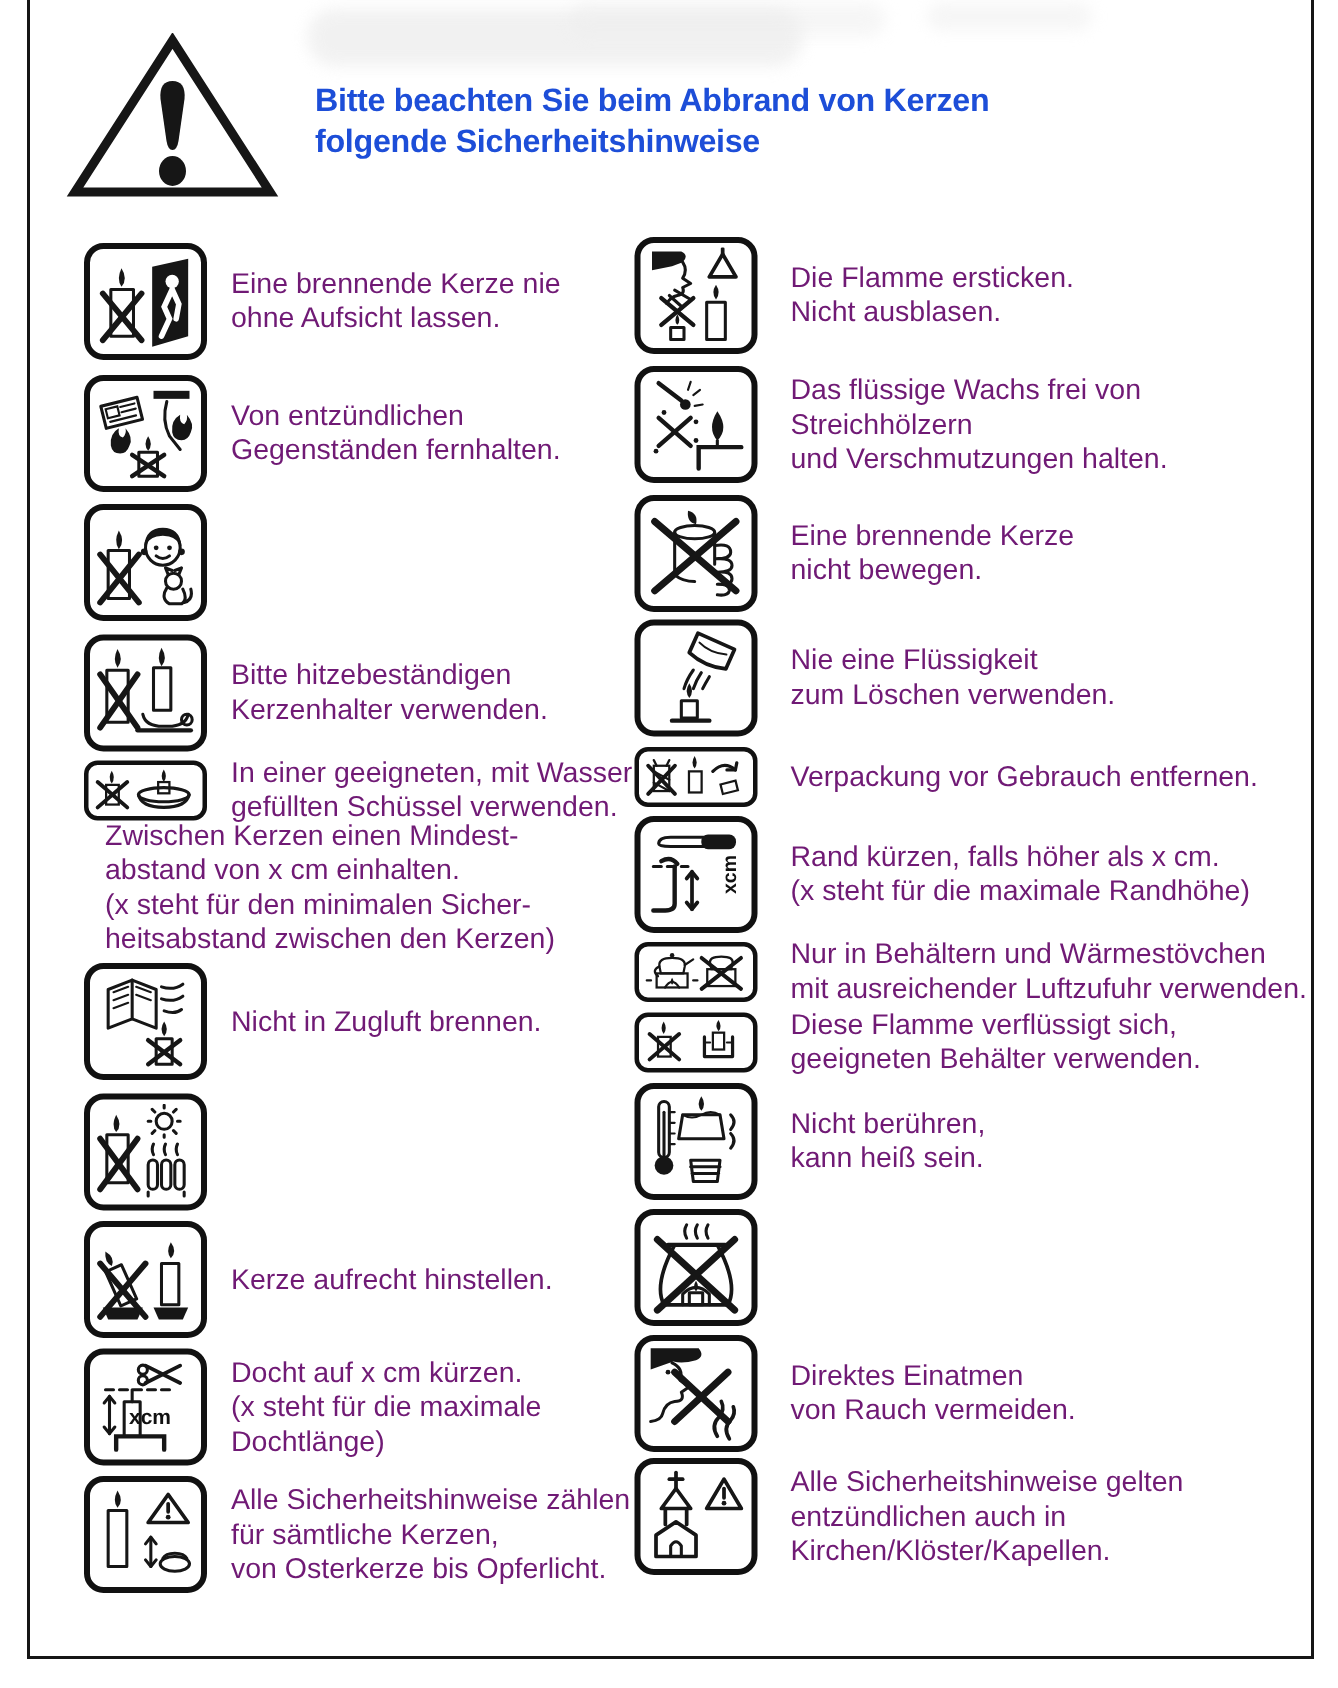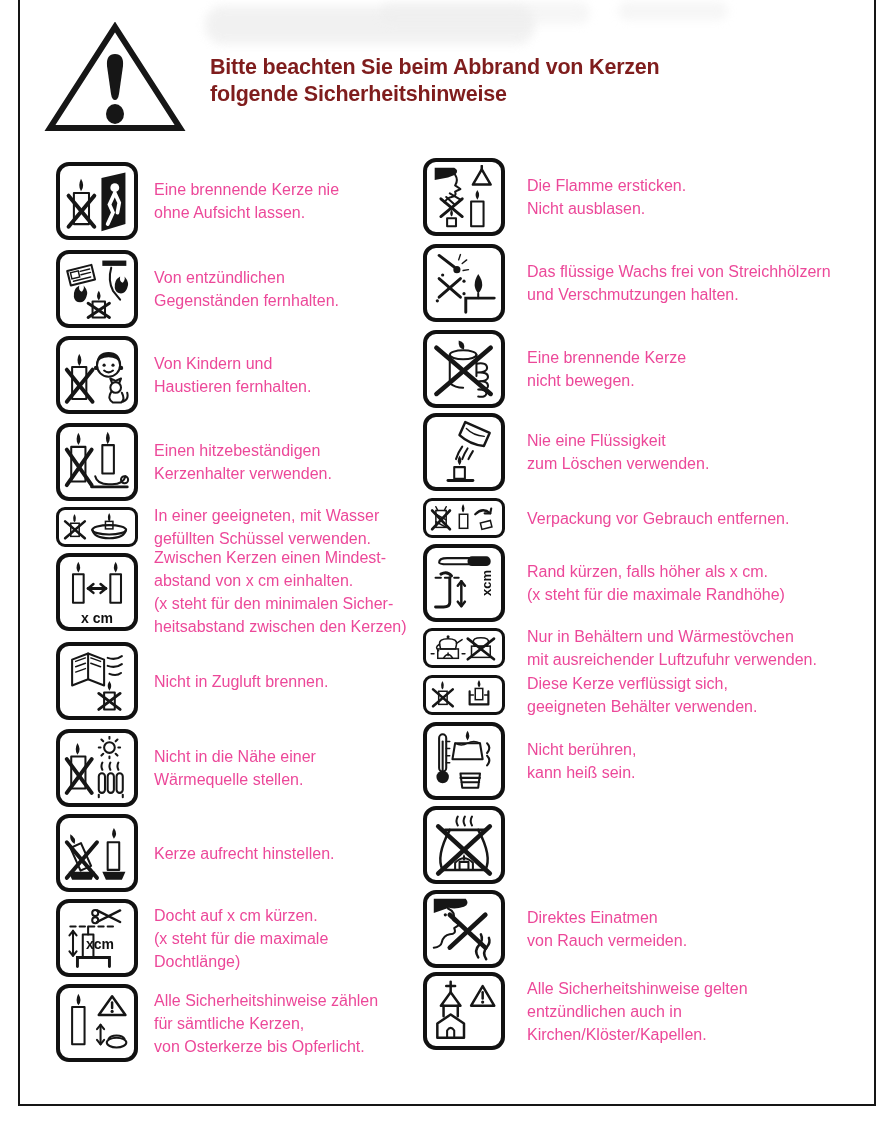--- a/index.html
+++ b/index.html
@@ -9,37 +9,37 @@
   .frame{position:absolute;left:18px;right:16px;top:-4px;bottom:19px;
          border:2px solid #151515;border-top:none;pointer-events:none;}
   
   .smudge{position:absolute;background:#ededed;border-radius:18px;filter:blur(5px);opacity:.75;}
   .sm1{left:205px;top:6px;width:330px;height:38px;}
   .sm2{left:380px;top:2px;width:210px;height:22px;opacity:.5;}
   .sm3{left:618px;top:2px;width:110px;height:18px;opacity:.5;}
 
   .warn-tri{position:absolute;left:44px;top:22px;}
   .title{position:absolute;left:210px;top:54px;font-size:21.5px;font-weight:bold;
-         line-height:27px;white-space:pre-line;letter-spacing:-0.2px;color:#7f1d1d;}
+         line-height:27px;white-space:pre-line;letter-spacing:-0.2px;color:#1d4ed8;}
 
   .col{position:absolute;}
   .col-left{left:56px;top:162px;width:406px;}
   .col-right{left:423px;top:158px;width:455px;}
   .row{display:flex;align-items:center;}
   .iconcell{flex:0 0 84px;display:flex;align-items:center;}
   .col-right .iconcell{flex-basis:82px;}
   .pictobox{position:relative;width:82px;height:78px;border:4px solid #111;border-radius:13px;
             box-sizing:border-box;background:#fff;display:flex;align-items:center;justify-content:center;}
   .pictobox.wide{height:40px;border-width:3px;border-radius:9px;}
   .pictobox.plain{border:none;border-radius:0;height:36px;}
   .pictolabel{position:absolute;left:0;right:0;bottom:1px;text-align:center;
               font-weight:bold;font-size:14px;color:#111;letter-spacing:0;}
   .pictolabel-rot{position:absolute;right:2px;top:50%;transform:translateY(-50%) rotate(-90deg);
               font-weight:bold;font-size:13px;color:#111;}
-  .item-text{white-space:pre-line;font-size:16px;line-height:23px;margin-left:14px;color:#ec4899;}
+  .item-text{white-space:pre-line;font-size:19px;line-height:23px;margin-left:14px;color:#701a75;}
   .col-right .item-text{margin-left:22px;}
 
   
   svg .s1{stroke:#161616;stroke-width:1.6;fill:none;stroke-linecap:round;}
   svg .s2{stroke:#161616;stroke-width:2.3;fill:none;stroke-linecap:round;stroke-linejoin:round;}
   svg .s25{stroke:#161616;stroke-width:2.8;fill:none;stroke-linecap:round;stroke-linejoin:round;}
   svg .s3{stroke:#161616;stroke-width:3.3;fill:none;stroke-linecap:round;}
   svg .s4{stroke:#161616;stroke-width:4.4;fill:none;stroke-linecap:round;}
   svg .s5{stroke:#161616;stroke-width:5.2;fill:none;stroke-linecap:round;}
   svg .fb{fill:#161616;stroke:none;}
@@ -122,41 +122,39 @@
               <circle class="fb" cx="63" cy="28" r="2.5"></circle>
           <circle class="fb" cx="44" cy="25" r="1.8"></circle>
               <circle class="fb" cx="54" cy="25" r="1.8"></circle>
           <path class="s2" d="M44 31 q5 4 10 0"></path>
           <circle class="s2" cx="57" cy="50" r="6"></circle>
           <path class="s2" d="M53 45 l-2 -5 l5 2 M61 45 l2 -5 l-5 2"></path>
           <path class="s2" d="M52 55 q-5 8 2 12 h9 q5 -3 1 -11 M65 66 q7 -2 5 -10"></path>
         </svg>
       </div>
         </div>
-      <div class="item-text">Von Kindern und
-Haustieren fernhalten.</div>
     </div>
 
     <div class="row" style="height:78px;margin-bottom:6px">
       <div class="iconcell">
           <div class="pictobox">
         <svg width="66" height="64" viewBox="0 0 72 72">
           <path class="fb" d="M15 3 q5 8 0 14 q-4 -6 0 -14z"></path>
           <rect class="s2" x="7" y="19" width="16" height="39"></rect>
           <line class="s4" x1="2" y1="22" x2="30" y2="62"></line>
               <line class="s4" x1="30" y1="22" x2="2" y2="62"></line>
           <path class="fb" d="M48 2 q5 8 0 14 q-4 -6 0 -14z"></path>
           <rect class="s2" x="42" y="17" width="13" height="32"></rect>
           <path class="s2" d="M34 52 q2 9 15 9 h4 q13 0 15 -9"></path>
           <line class="s3" x1="30" y1="64" x2="70" y2="64"></line>
           <circle class="s2" cx="67" cy="56" r="4"></circle>
         </svg>
       </div>
         </div>
-      <div class="item-text">Einen hitzebeständigen
+      <div class="item-text">Bitte hitzebeständigen
 Kerzenhalter verwenden.</div>
     </div>
 
     <div class="row" style="height:40px;margin-bottom:6px">
       <div class="iconcell">
           <div class="pictobox wide">
         <svg width="72" height="30" viewBox="0 0 72 32">
           <path class="fb" d="M12 2 q3 5 0 9 q-3 -4 0 -9z"></path>
           <rect class="s1" x="8" y="12" width="9" height="14"></rect>
           <line class="s25" x1="2" y1="10" x2="23" y2="28"></line>
@@ -166,33 +164,20 @@
           <ellipse class="s2" cx="49" cy="19" rx="18" ry="5"></ellipse>
           <path class="s2" d="M31 19 q2 9 18 9 q16 0 18 -9"></path>
         </svg>
       </div>
         </div>
       <div class="item-text">In einer geeigneten, mit Wasser
 gefüllten Schüssel verwenden.</div>
     </div>
 
     <div class="row" style="height:78px;margin-bottom:11px">
-      <div class="iconcell">
-          <div class="pictobox">
-        <svg width="66" height="64" viewBox="0 0 72 72">
-          <path class="fb" d="M15 2 q4 7 0 12 q-4 -5 0 -12z"></path>
-          <rect class="s2" x="9" y="16" width="12" height="32"></rect>
-          <path class="fb" d="M57 2 q4 7 0 12 q-4 -5 0 -12z"></path>
-          <rect class="s2" x="51" y="16" width="12" height="32"></rect>
-          <line class="s3" x1="26" y1="32" x2="46" y2="32"></line>
-          <path class="s25" d="M26 32 l6 -5 M26 32 l6 5 M46 32 l-6 -5 M46 32 l-6 5"></path>
-        </svg>
-        <span class="pictolabel">x cm</span>
-      </div>
-        </div>
       <div class="item-text">Zwischen Kerzen einen Mindest-
 abstand von x cm einhalten.
 (x steht für den minimalen Sicher-
 heitsabstand zwischen den Kerzen)</div>
     </div>
 
     <div class="row" style="height:78px;margin-bottom:9px">
       <div class="iconcell">
           <div class="pictobox">
         <svg width="66" height="64" viewBox="0 0 72 72">
@@ -226,22 +211,20 @@
           <path class="s2" d="M50 3 v-2 M50 23 v2 M40 13 h-2 M60 13 h2 M43 6 l-2 -2 M57 6 l2 -2 M43 20 l-2 2 M57 20 l2 2"></path>
           <path class="s2" d="M42 38 q-2 -4 0 -8 M51 38 q-2 -4 0 -8 M60 38 q-2 -4 0 -8"></path>
           <rect class="s2" x="38" y="42" width="7" height="22" rx="3.5"></rect>
           <rect class="s2" x="48" y="42" width="7" height="22" rx="3.5"></rect>
           <rect class="s2" x="58" y="42" width="7" height="22" rx="3.5"></rect>
           <line class="s2" x1="38" y1="66" x2="38" y2="69"></line>
               <line class="s2" x1="65" y1="66" x2="65" y2="69"></line>
         </svg>
       </div>
         </div>
-      <div class="item-text">Nicht in die Nähe einer
-Wärmequelle stellen.</div>
     </div>
 
     <div class="row" style="height:78px;margin-bottom:7px">
       <div class="iconcell">
           <div class="pictobox">
         <svg width="66" height="64" viewBox="0 0 72 72">
           <g transform="rotate(-24 19 42)">
             <path class="fb" d="M18 12 q5 7 0 12 q-4 -5 0 -12z"></path>
             <rect class="s2" x="12" y="26" width="13" height="28"></rect>
           </g>
@@ -456,21 +439,21 @@
           <line class="s25" x1="3" y1="10" x2="24" y2="28"></line>
               <line class="s25" x1="24" y1="10" x2="3" y2="28"></line>
           <path class="fb" d="M52 0 q3 5 0 8 q-3 -4 0 -8z"></path>
           <rect class="s1" x="48" y="9" width="8" height="12"></rect>
           <path class="s2" d="M42 12 v14 h20 v-14"></path>
           <line class="s1" x1="42" y1="16" x2="46" y2="16"></line>
               <line class="s1" x1="58" y1="16" x2="62" y2="16"></line>
         </svg>
       </div>
         </div>
-      <div class="item-text">Diese Kerze verflüssigt sich,
+      <div class="item-text">Diese Flamme verflüssigt sich,
 geeigneten Behälter verwenden.</div>
     </div>
 
     <div class="row" style="height:78px;margin-bottom:6px">
       <div class="iconcell">
           <div class="pictobox">
         <svg width="66" height="64" viewBox="0 0 72 72">
           <rect class="s2" x="8" y="6" width="8" height="42" rx="4"></rect>
           <circle class="fb" cx="12" cy="54" r="7"></circle>
           <line class="s2" x1="12" y1="14" x2="12" y2="47"></line>

